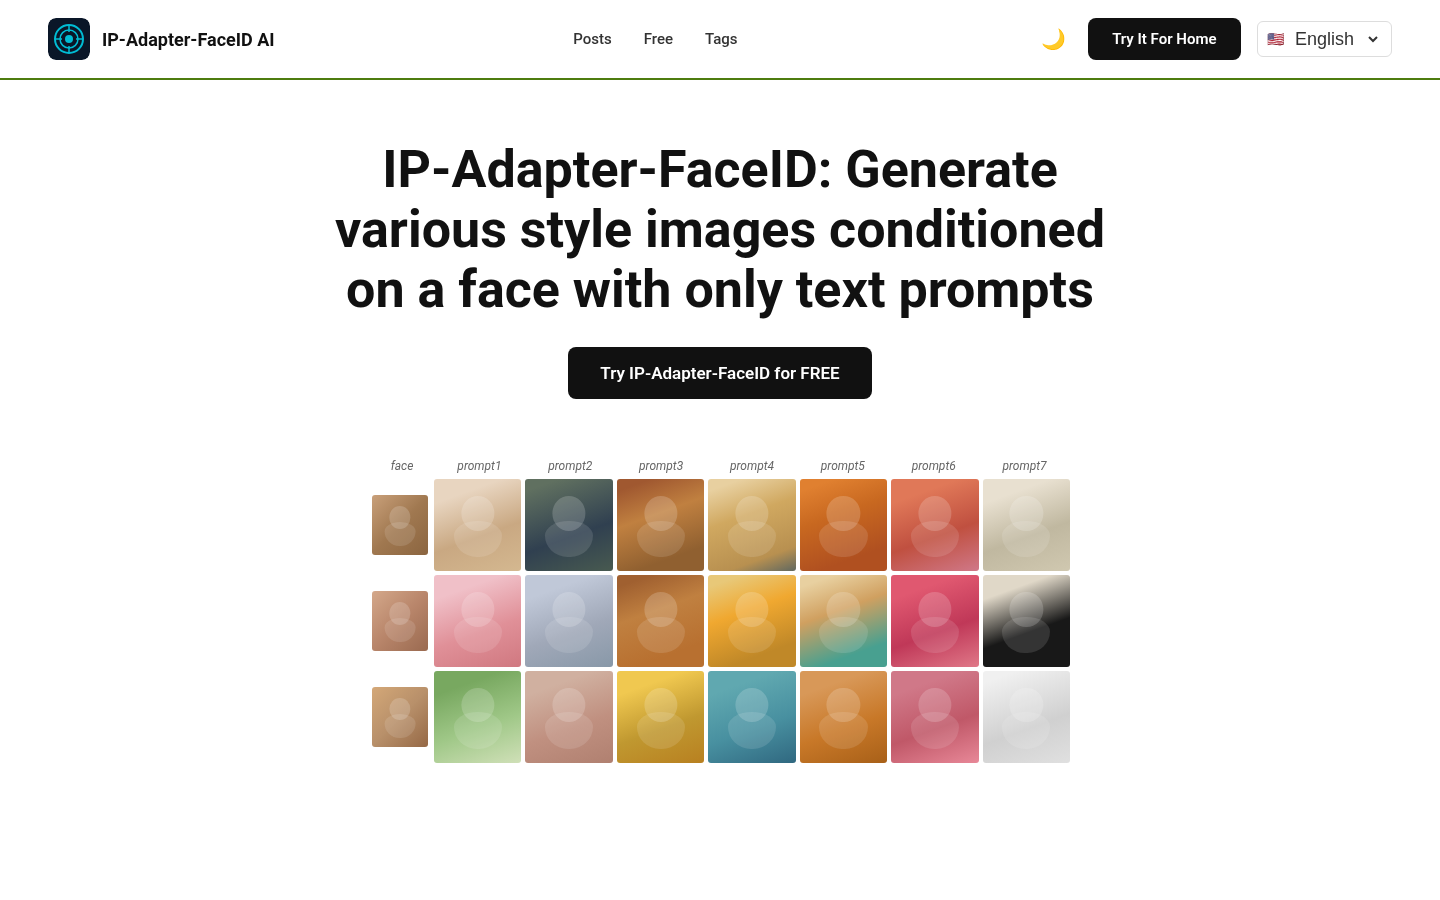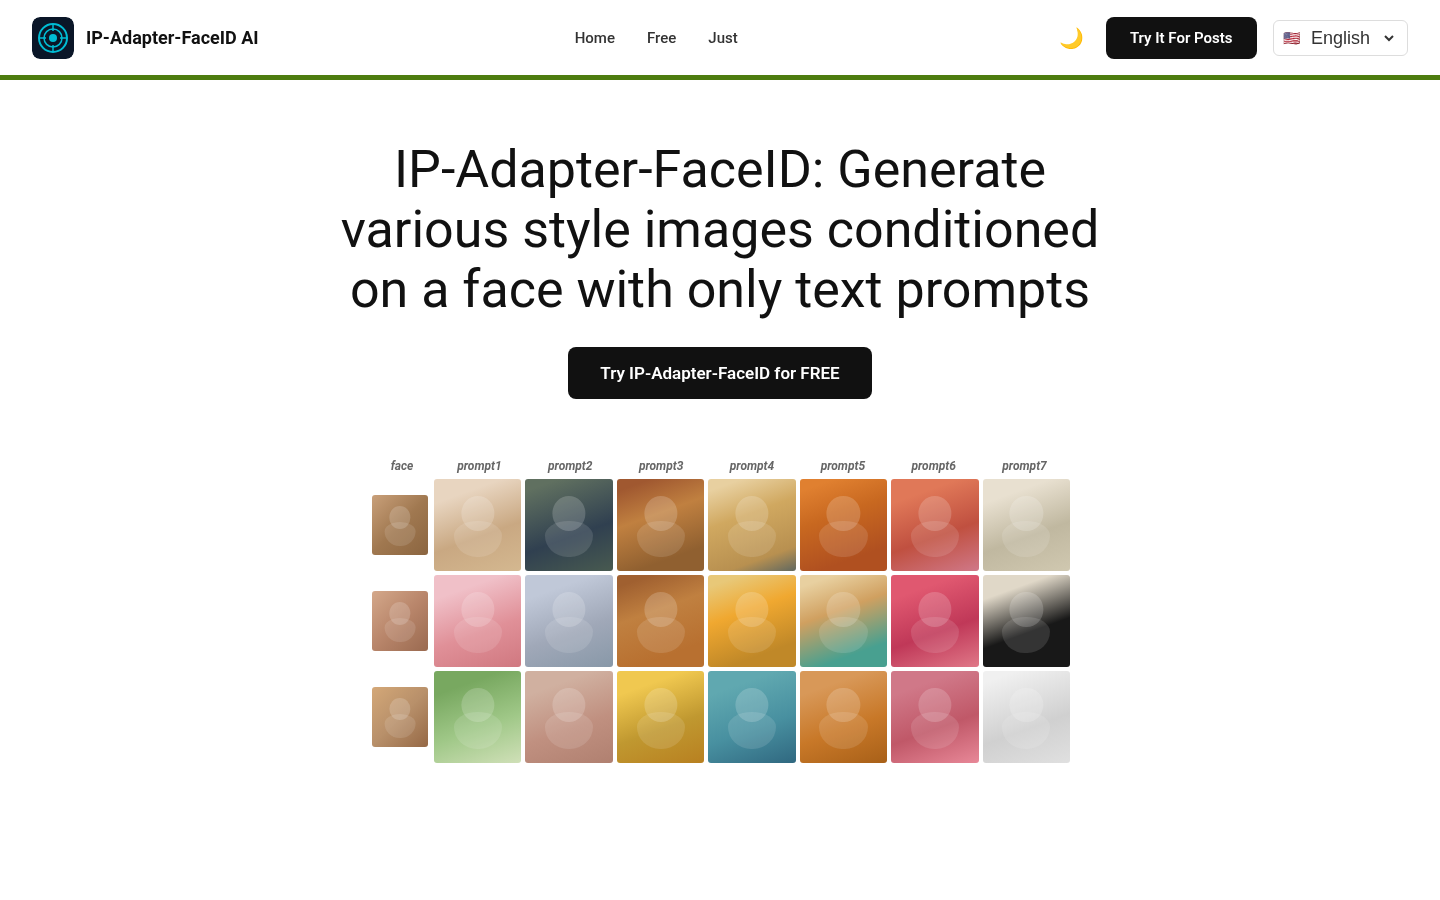--- a/index.html
+++ b/index.html
@@ -3,23 +3,23 @@
   <meta charset="utf-8">
   <style>
     * { margin: 0; padding: 0; box-sizing: border-box; }
     body { font-family: -apple-system, BlinkMacSystemFont, 'Segoe UI', Roboto, sans-serif; background: #fff; color: #111; }
 
     
     .navbar {
       display: flex;
       align-items: center;
       justify-content: space-between;
-      padding: 0 32px;
+      padding: 0 48px;
       height: 80px;
-      border-bottom: 5px solid #4d7c0f;
+      border-bottom: 2px solid #4d7c0f;
       gap: 16px;
     }
     .navbar-brand {
       display: flex;
       align-items: center;
       gap: 12px;
       text-decoration: none;
       color: #111;
     }
     .brand-logo {
@@ -100,21 +100,21 @@
 
     
     .hero {
       text-align: center;
       padding: 60px 48px 40px;
       max-width: 900px;
       margin: 0 auto;
     }
     .hero-title {
       font-size: 52px;
-      font-weight: 400;
+      font-weight: 700;
       line-height: 1.15;
       color: #111;
       margin-bottom: 28px;
     }
     .hero-subtitle {
       font-size: 17px;
       color: #555;
       line-height: 1.65;
       max-width: 700px;
       margin: 0 auto 36px;
@@ -141,21 +141,20 @@
     }
     .demo-container {
       width: 700px;
     }
     .demo-labels {
       display: grid;
       grid-template-columns: 60px repeat(7, 1fr);
       gap: 4px;
       margin-bottom: 6px;
       padding: 0 2px;
-      font-weight: bold;
     }
     .demo-label {
       text-align: center;
       font-size: 12px;
       color: #666;
       font-style: italic;
     }
     .demo-grid {
       display: grid;
       grid-template-columns: 60px repeat(7, 1fr);
@@ -251,28 +250,28 @@
         <line x1="21" y1="7" x2="21" y2="14" stroke="#00bcd4" stroke-width="1.5"></line>
         <line x1="21" y1="28" x2="21" y2="35" stroke="#00bcd4" stroke-width="1.5"></line>
         <line x1="7" y1="21" x2="14" y2="21" stroke="#00bcd4" stroke-width="1.5"></line>
         <line x1="28" y1="21" x2="35" y2="21" stroke="#00bcd4" stroke-width="1.5"></line>
       </svg>
     </div>
     <span class="brand-name">IP-Adapter-FaceID AI</span>
   </a>
 
   <div class="navbar-nav">
-    <a class="nav-link" href="#">Home</a>
+    <a class="nav-link" href="#">Posts</a>
     <a class="nav-link" href="#">Free</a>
-    <a class="nav-link" href="#">Just</a>
+    <a class="nav-link" href="#">Tags</a>
   </div>
 
   <div class="navbar-actions">
     <button class="theme-toggle">🌙</button>
-    <a href="#" class="btn-try-free">Try It For Posts</a>
+    <a href="#" class="btn-try-free">Try It For Home</a>
     <div class="lang-select">
       <span>🇺🇸</span>
       <select>
         <option value="en">English</option>
         <option value="zh">中文</option>
         <option value="ja">日本語</option>
         <option value="fr">Français</option>
       </select>
     </div>
   </div>

